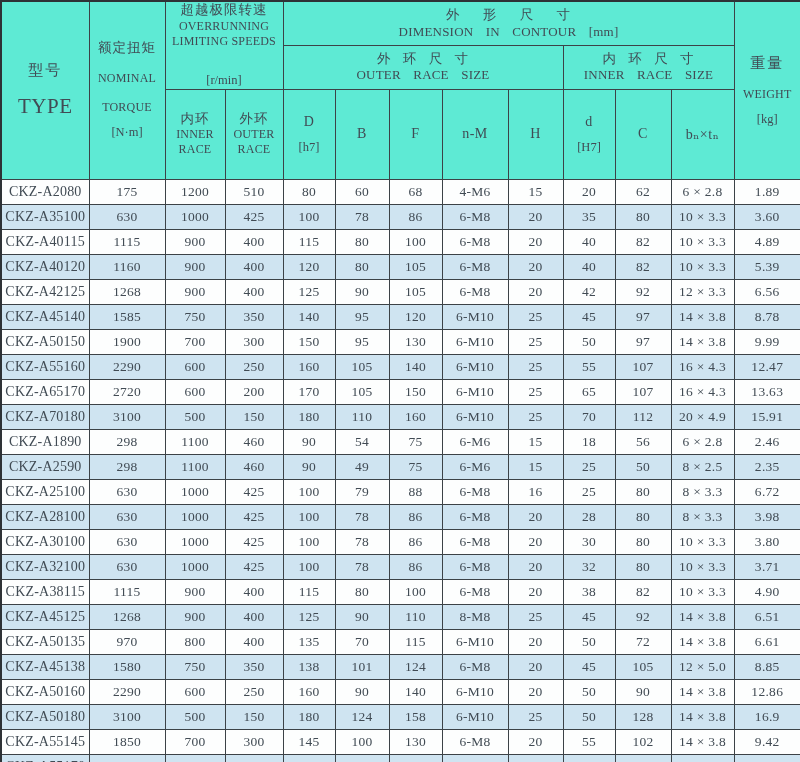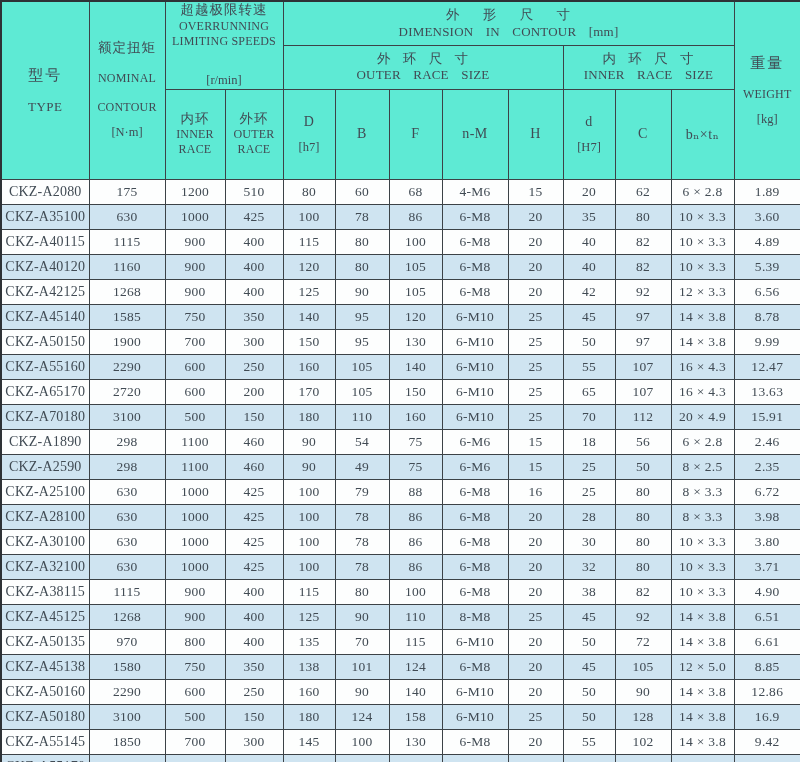--- a/index.html
+++ b/index.html
@@ -19,21 +19,21 @@
     padding: 0; overflow: hidden;
   }
   .spec thead th { background: #5eead4; font-weight: normal; }
   .spec tbody td { background: #fdfefe; font-size: 13.5px; letter-spacing: 0.3px; }
   .spec tbody tr.alt td { background: #cfe4f1; }
   .spec tbody td.type-cell { font-size: 14px; letter-spacing: 0.2px; }
 
   
   .cn-lg { font-size: 15px; letter-spacing: 2px; }
   .cn-md { font-size: 13.5px; letter-spacing: 1px; }
-  .en-lg { font-size: 13px; letter-spacing: 0.5px; }
+  .en-lg { font-size: 21px; letter-spacing: 0.5px; }
   .en-md { font-size: 12px; letter-spacing: 0.2px; }
   .en-sm { font-size: 13px; letter-spacing: 0.2px; }
   .unit  { font-size: 12.5px; margin-top: 24px; }
   .letter { font-size: 14px; letter-spacing: 0.5px; }
   .gap6  { margin-top: 14px; }
   .gap10 { margin-top: 10px; }
   .gap14 { margin-top: 14px; }
   .tight { line-height: 1.25; }
   .ws-wide   { word-spacing: 18px; }
   .ws-mid    { word-spacing: 9px; }
@@ -65,21 +65,21 @@
         <th rowspan="3">
           <div class="stack">
             <div class="cn-lg">型号</div>
             <div class="en-lg gap14">TYPE</div>
           </div>
         </th>
         <th rowspan="3">
           <div class="stack tight">
             <div class="cn-md">额定扭矩</div>
             <div class="en-md gap6">NOMINAL</div>
-            <div class="en-md gap14">CONTOUR</div>
+            <div class="en-md gap14">TORQUE</div>
             <div class="unit gap10">[N·m]</div>
           </div>
         </th>
         <th colspan="2" rowspan="2">
           <div class="stack tight">
             <div class="cn-md">超越极限转速</div>
             <div class="en-md">OVERRUNNING</div>
             <div class="en-md">LIMITING SPEEDS</div>
             <div class="unit">[r/min]</div>
           </div>

